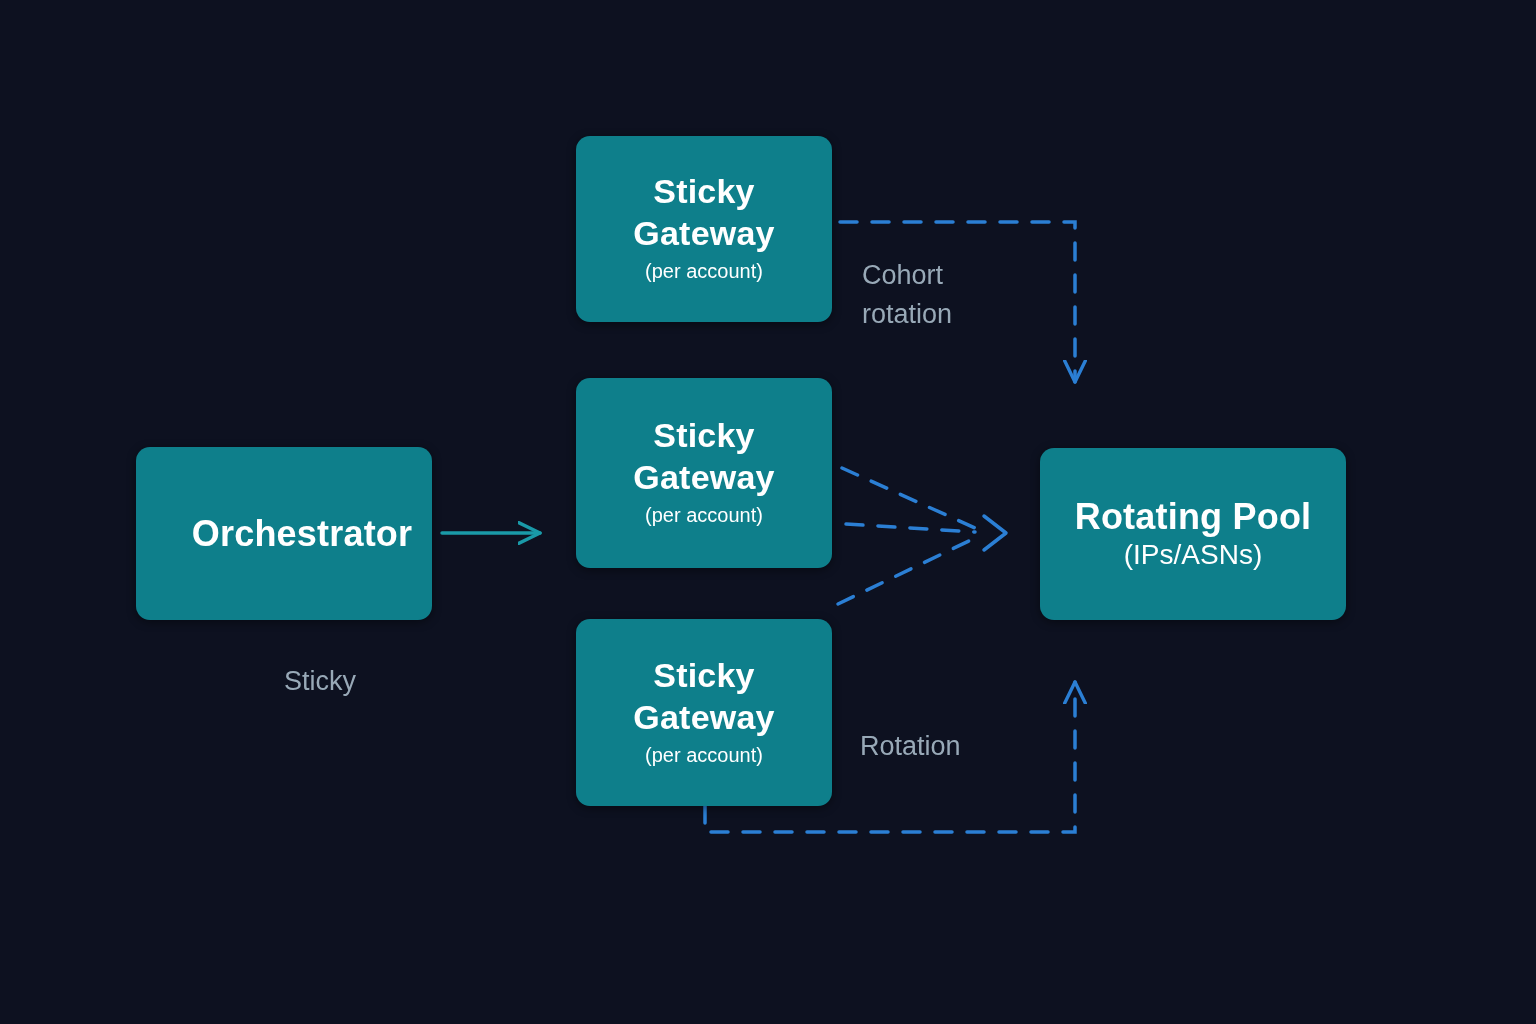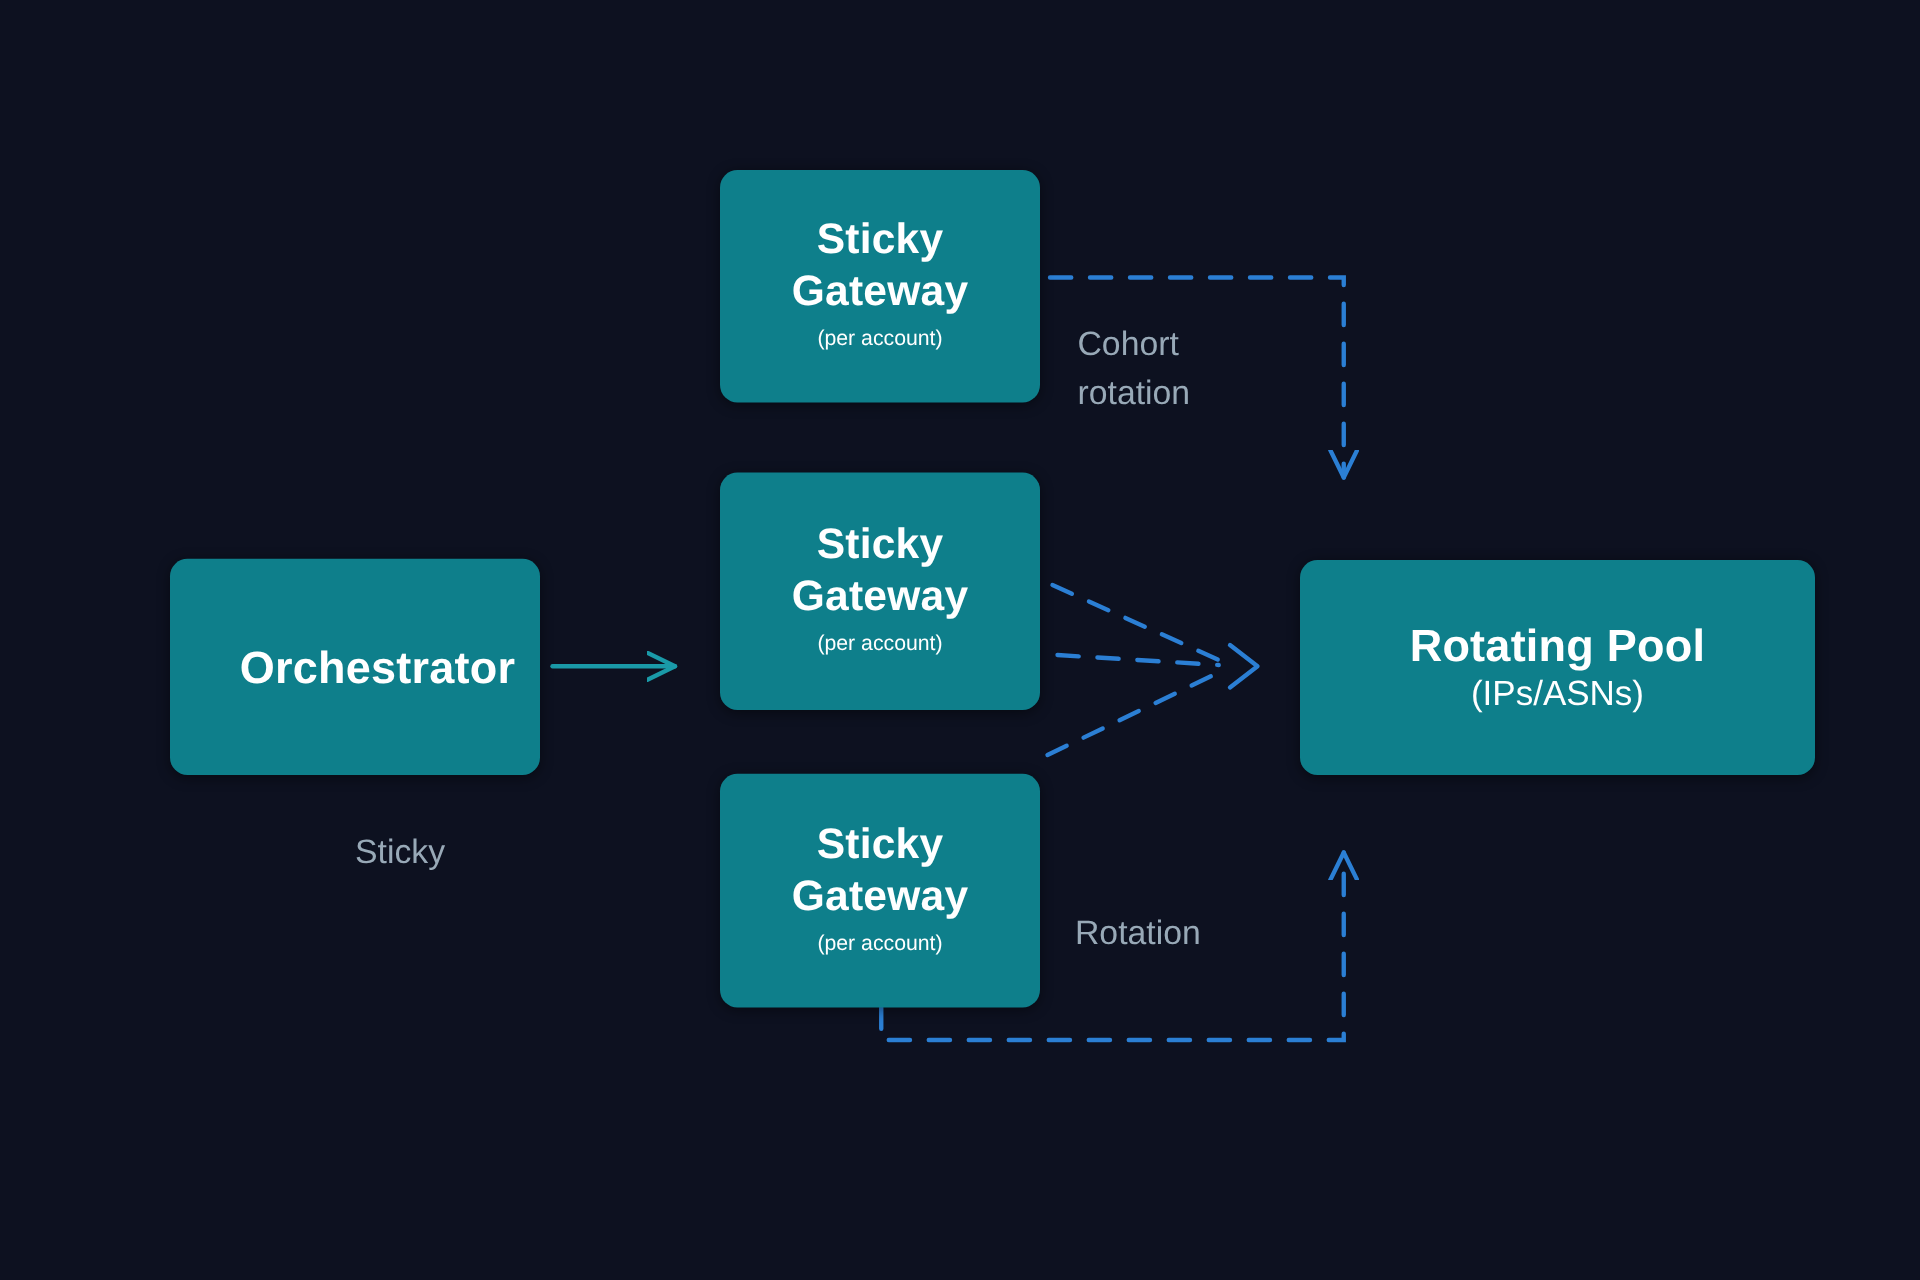--- a/index.html
+++ b/index.html
@@ -28,21 +28,21 @@
     box-shadow: 0 2px 10px rgba(0,0,0,0.45);
   }
   .node .title-line {
     font-size: 34px;
     font-weight: 600;
     line-height: 42px;
     letter-spacing: 0.2px;
     white-space: nowrap;
   }
   .node .sub-line {
-    font-size: 17px;
+    font-size: 20px;
     font-weight: 400;
     line-height: 34px;
     white-space: nowrap;
   }
   .node.single .title-line {
     font-size: 36px;
     margin-left: 36px;
   }
   .edge-label {
     position: absolute;
@@ -106,21 +106,21 @@
     <div class="title-line">Gateway</div>
     <div class="sub-line">(per account)</div>
   </div>
 
   <div class="node" style="left:576px; top:619px; width:256px; height:187px;">
     <div class="title-line">Sticky</div>
     <div class="title-line">Gateway</div>
     <div class="sub-line">(per account)</div>
   </div>
 
-  <div class="node" style="left:1040px; top:448px; width:412px; height:172px;">
+  <div class="node" style="left:1040px; top:448px; width:306px; height:172px;">
     <div class="title-line" style="font-size:36px;">Rotating Pool</div>
     <div class="sub-line" style="font-size:28px;">(IPs/ASNs)</div>
   </div>
 
   <div class="edge-label" style="left:284px; top:662px; width:220px;">
     <div>Sticky</div>
   </div>
 
   <div class="edge-label" style="left:862px; top:256px; width:200px;">
     <div>Cohort</div>

